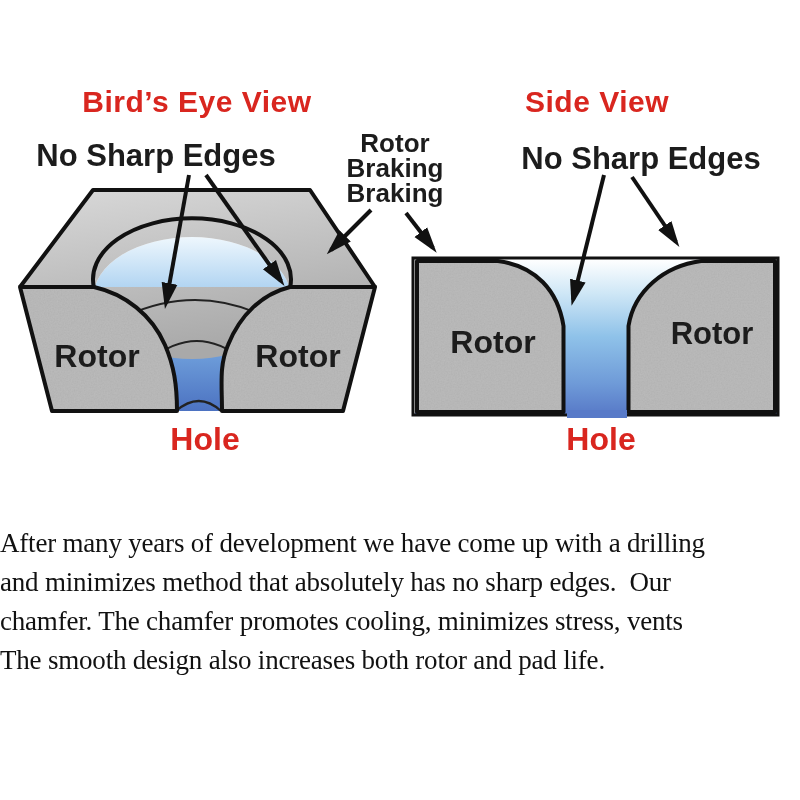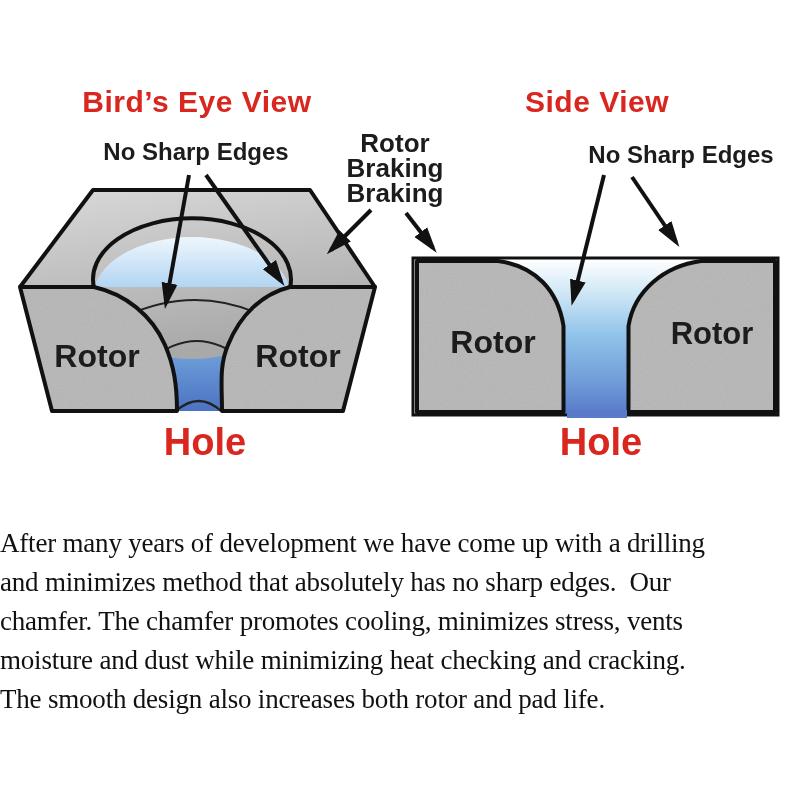--- a/index.html
+++ b/index.html
@@ -5,24 +5,24 @@
   html,body{margin:0;padding:0;background:#fff;}
   .canvas{
     position:relative;width:800px;height:800px;background:#ffffff;overflow:hidden;
     font-family:"Liberation Sans",sans-serif;
     padding-left:28px;
   }
   .diagram-svg{position:absolute;left:0;top:0;}
   .lbl{position:absolute;transform:translateX(-50%);white-space:nowrap;font-weight:bold;color:#1c1c1c;}
   .red{color:#d9261f;}
   .title{font-size:30px;letter-spacing:.5px;}
-  .nse{font-size:24px;margin-left:40px;}
+  .nse{font-size:31px;}
   .braking{font-size:26px;line-height:25px;text-align:center;}
   .rotor{font-size:32px;}
-  .hole{font-size:38px;text-align:center;}
+  .hole{font-size:32px;text-align:center;}
   .paragraph{
     position:absolute;left:0;top:524px;width:800px;text-align:left;
     font-family:"Liberation Serif",serif;font-size:27px;line-height:39px;color:#111;
     letter-spacing:-0.2px;
   }
   .paragraph .pline{white-space:pre;}
 </style>
 </head>
 <body>
 
@@ -124,17 +124,16 @@
   <div class="lbl hole red" style="left:205px;top:421px;">Hole</div>
 
   <div class="lbl rotor" style="left:493px;top:324px;">Rotor</div>
   <div class="lbl rotor" style="left:712px;top:316px;font-size:31px;">Rotor</div>
   <div class="lbl hole red" style="left:601px;top:421px;">Hole</div>
 
   <div class="paragraph">
     <div class="pline">After many years of development we have come up with a drilling</div>
     <div class="pline">and minimizes method that absolutely has no sharp edges.  Our</div>
     <div class="pline">chamfer. The chamfer promotes cooling, minimizes stress, vents</div>
-    <div class="pline">moisture and dust while minimizing heat checking and cracking.</div>
     <div class="pline">The smooth design also increases both rotor and pad life.</div>
   </div>
 
 </div>
 
 </body></html>

